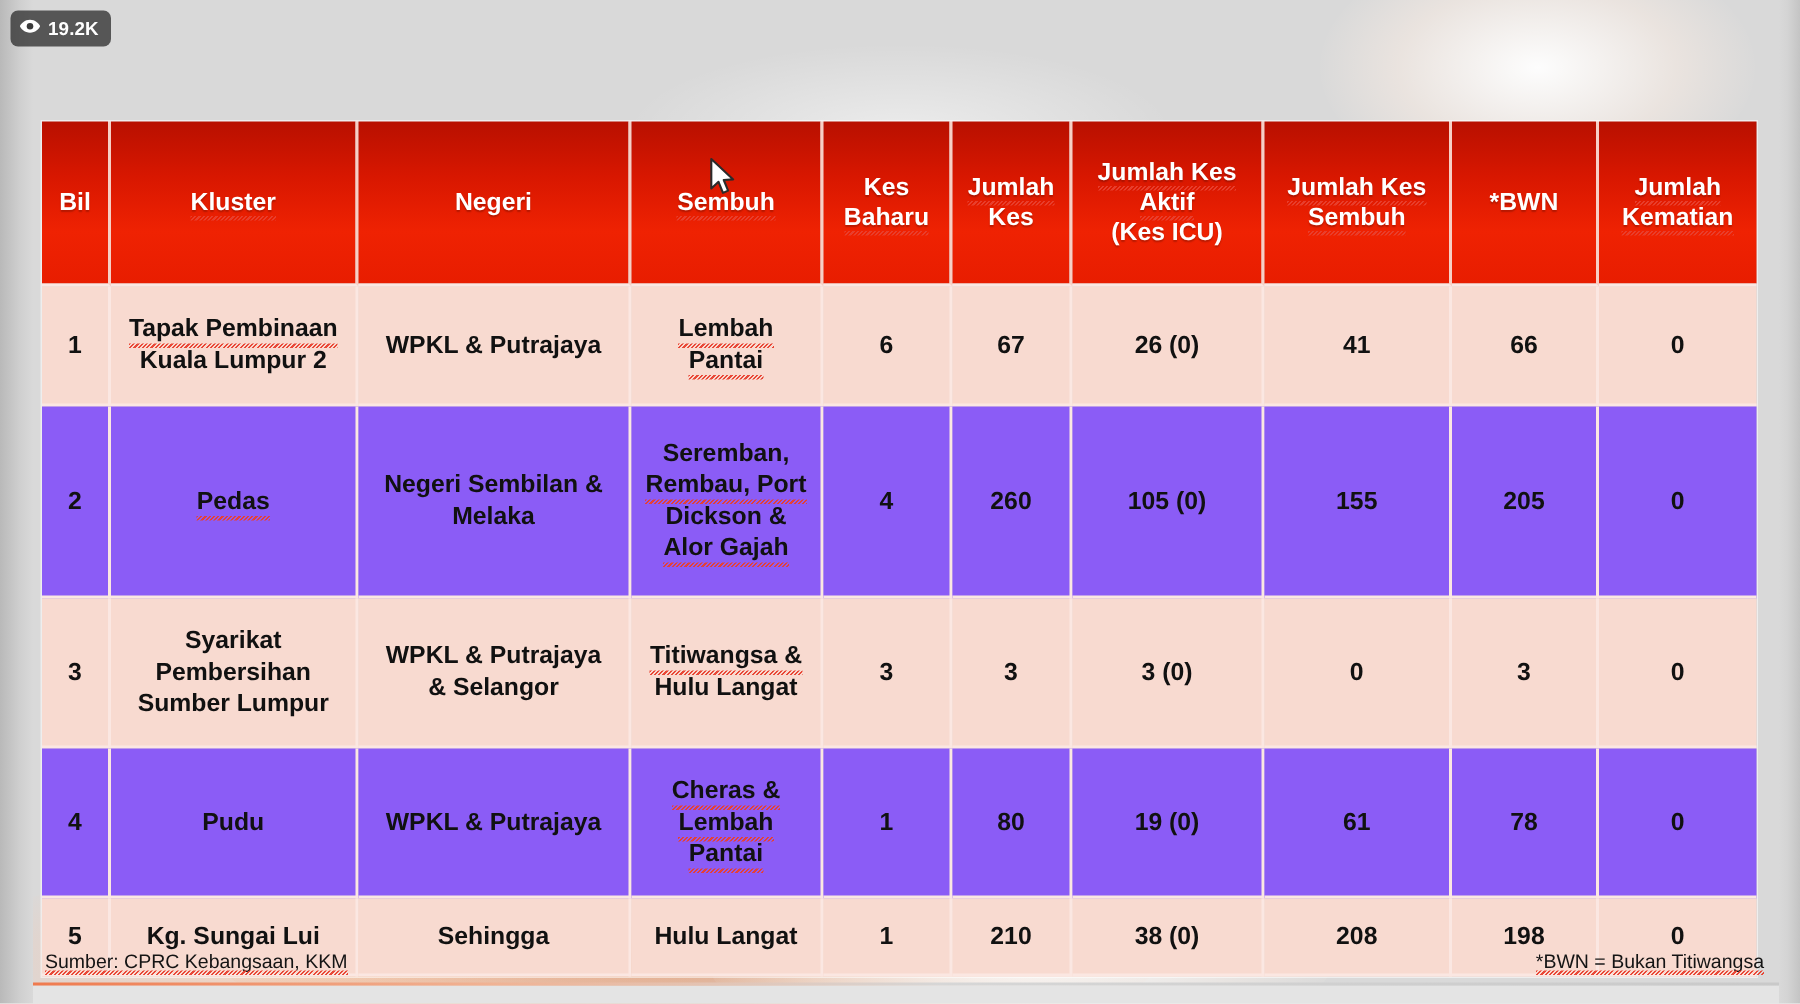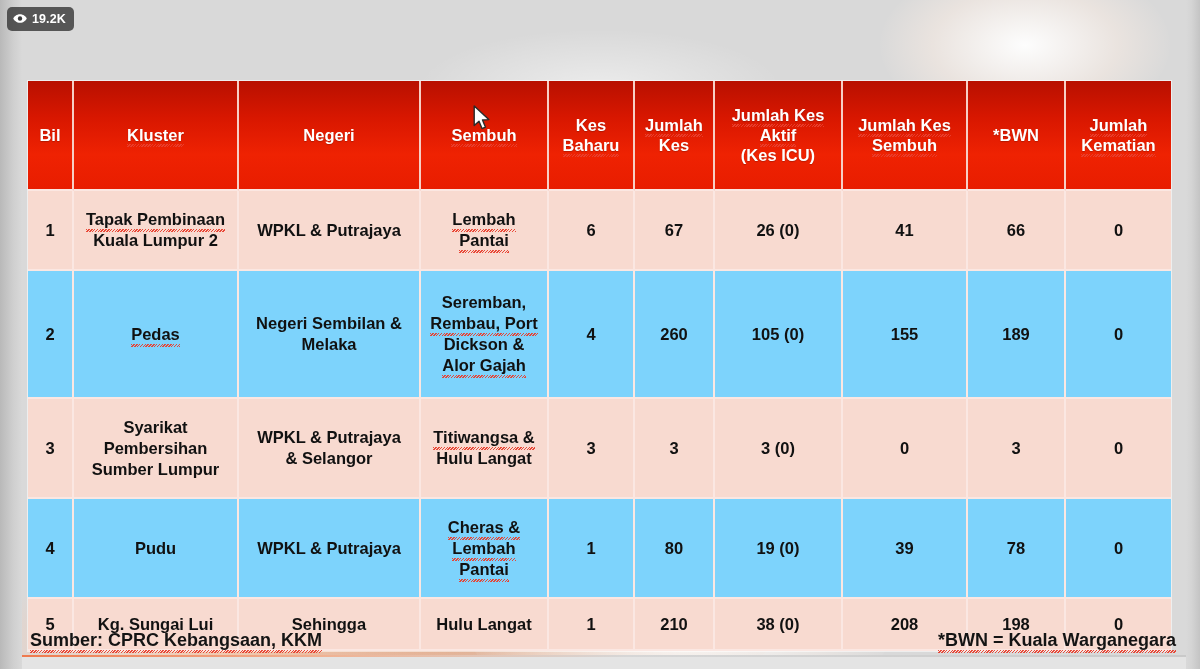--- a/index.html
+++ b/index.html
@@ -135,21 +135,21 @@
     border-bottom: 2px solid #fbe7e2;
     text-shadow: 0 1px 1px rgba(0,0,0,0.22);
   }
   #cluster-table thead th:last-child { border-right: none; }
 
   #cluster-table tbody td {
     font-size: 16.5px;
     line-height: 21px;
   }
   tr.row-dark td { background: #f8dad0; }
-  tr.row-light td { background: #7dd3fc; }
+  tr.row-light td { background: #8b5cf6; }
   tr.r1 td { height: 74px; }
   tr.r2 td { height: 122px; }
   tr.r3 td { height: 94px; }
   tr.r4 td { height: 94px; }
   tr.r5 td { height: 46px; border-bottom: none; }
 
   
   .sq {
     position: relative;
     display: inline-block;
@@ -174,22 +174,22 @@
     top: 622px;
     height: 36px;
     z-index: 14;
     display: flex;
     align-items: center;
     justify-content: space-between;
     padding: 0 10px 0 8px;
     box-sizing: border-box;
   }
   #footer-strip .note {
-    font-size: 18px;
-    font-weight: bold;
+    font-size: 13px;
+    font-weight: normal;
     color: #141414;
     white-space: nowrap;
   }
   #footer-rule {
     position: absolute;
     left: 22px; right: 14px;
     top: 655px;
     height: 2px;
     background: linear-gradient(90deg, #ef7a4e 0%, #f0b293 26%, #d6d6d6 52%, #c9c9c9 100%);
     z-index: 15;
@@ -312,21 +312,21 @@
         <td>
           <span>Seremban,</span><br>
           <span class="sq">Rembau, Port</span><br>
           <span>Dickson &amp;</span><br>
           <span class="sq">Alor Gajah</span>
         </td>
         <td>4</td>
         <td>260</td>
         <td>105 (0)</td>
         <td>155</td>
-        <td>189</td>
+        <td>205</td>
         <td>0</td>
       </tr>
 
       <tr class="row-dark r3">
         <td>3</td>
         <td>
           <span>Syarikat</span><br>
           <span>Pembersihan</span><br>
           <span>Sumber Lumpur</span>
         </td>
@@ -351,21 +351,21 @@
         <td>Pudu</td>
         <td>WPKL &amp; Putrajaya</td>
         <td>
           <span class="sq">Cheras &amp;</span><br>
           <span class="sq">Lembah</span><br>
           <span class="sq">Pantai</span>
         </td>
         <td>1</td>
         <td>80</td>
         <td>19 (0)</td>
-        <td>39</td>
+        <td>61</td>
         <td>78</td>
         <td>0</td>
       </tr>
 
       <tr class="row-dark r5">
         <td>5</td>
         <td>Kg. Sungai Lui</td>
         <td>Sehingga</td>
         <td>Hulu Langat</td>
         <td>1</td>
@@ -374,21 +374,21 @@
         <td>208</td>
         <td>198</td>
         <td>0</td>
       </tr>
     </tbody>
   </table>
 
   <div id="footer-under"></div>
   <div id="footer-strip">
     <span class="note sq">Sumber: CPRC Kebangsaan, KKM</span>
-    <span class="note sq">*BWN = Kuala Warganegara</span>
+    <span class="note sq">*BWN = Bukan Titiwangsa</span>
   </div>
   <div id="footer-rule"></div>
 
   <div id="mouse-cursor">
     <svg width="19" height="27" viewBox="0 0 19 27" aria-hidden="true">
       <path d="M1.2 1.0 L1.2 20.6 L6.0 16.2 L9.0 23.6 L12.4 22.1 L9.5 15.0 L15.8 14.6 Z" fill="#ffffff" stroke="#2b2b2b" stroke-width="1.4" stroke-linejoin="round"></path>
     </svg>
   </div>
 
 </div>

